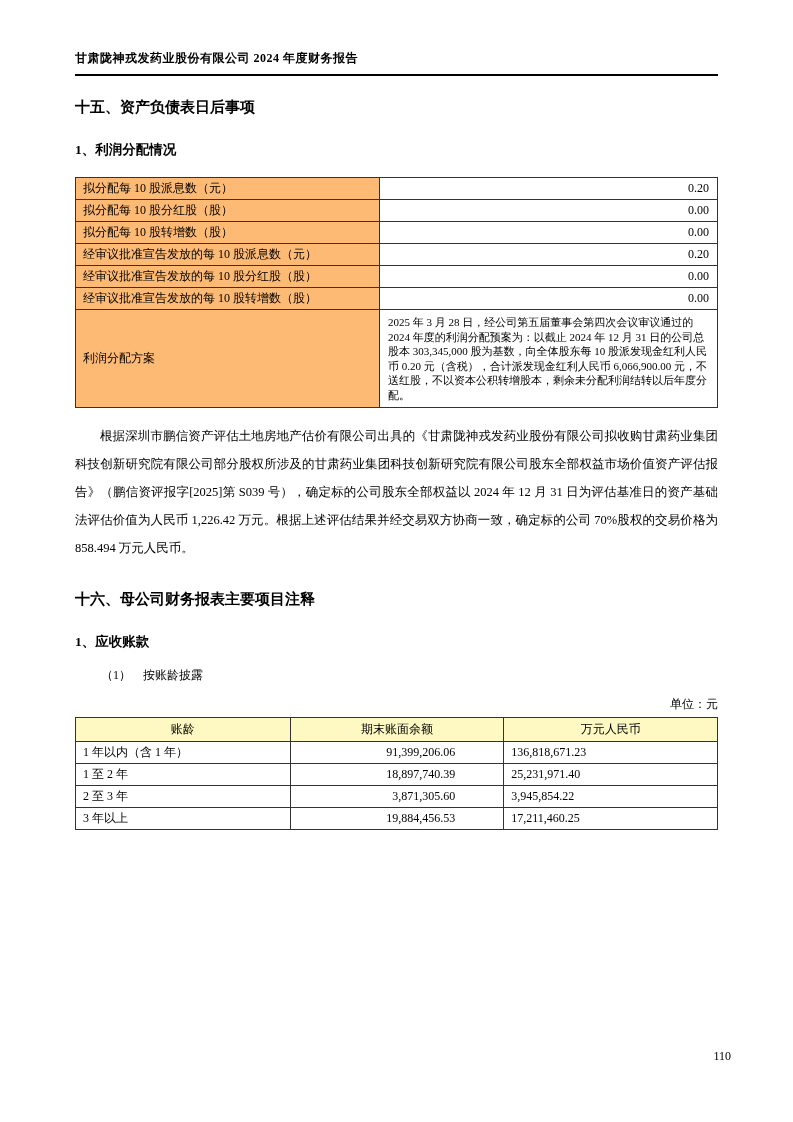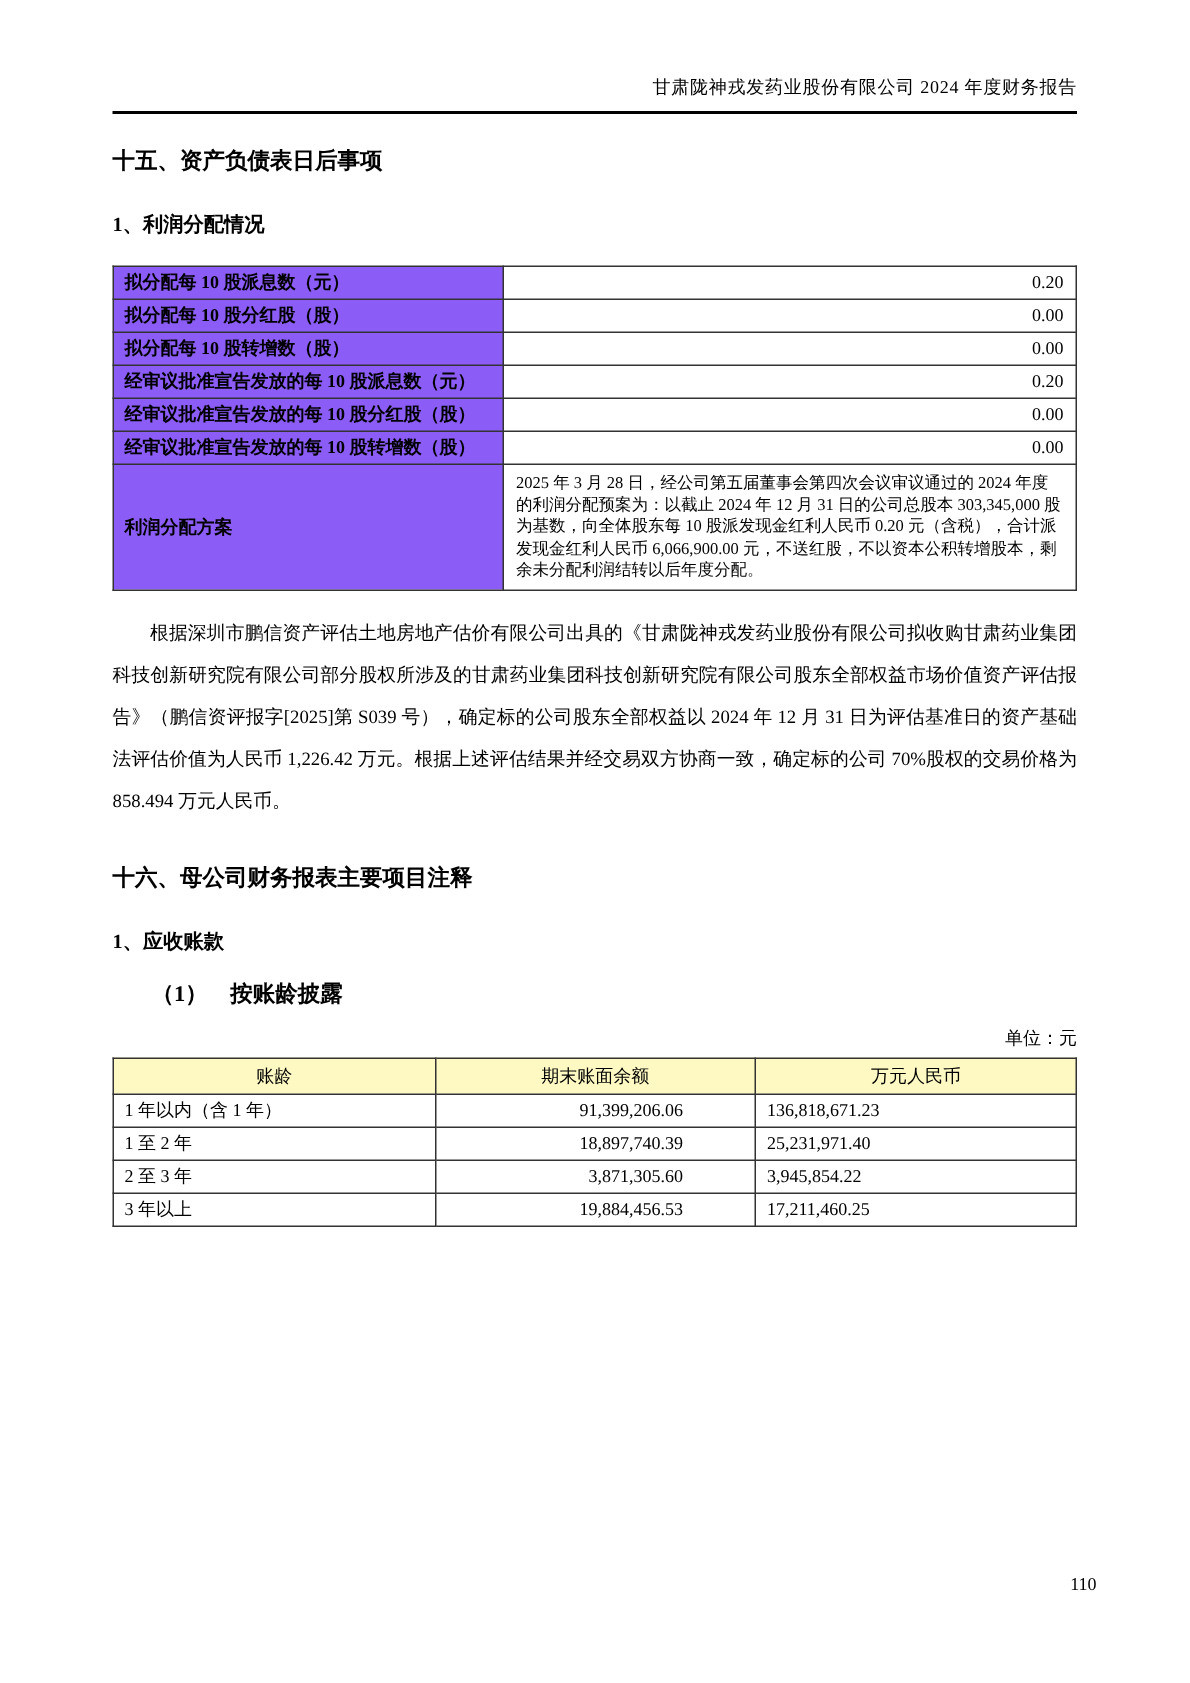--- a/index.html
+++ b/index.html
@@ -9,55 +9,55 @@
     height: 1122px;
     position: relative;
     background: #ffffff;
     overflow: hidden;
     color: #000;
     font-family: "Liberation Serif", "DejaVu Serif", serif;
   }
   .content { padding: 50px 75px 0 75px; }
 
   .doc-header {
-    text-align: right;
-    font-size: 12px;
-    font-weight: 400;
+    text-align: left;
+    font-size: 12px;
+    font-weight: 700;
     letter-spacing: 0.5px;
     padding-bottom: 7px;
     border-bottom: 2px solid #000;
   }
 
   .sec-heading {
     font-size: 15px;
     font-weight: 700;
     margin-top: 22px;
   }
   .sub-heading {
     font-size: 13.5px;
     font-weight: 700;
     margin-top: 24px;
   }
   .sub-sub-heading {
-    font-size: 15px;
-    font-weight: 700;
+    font-size: 12px;
+    font-weight: 400;
     margin-top: 16px;
     padding-left: 26px;
   }
 
   table { border-collapse: collapse; width: 100%; }
 
   .kv-table { margin-top: 18px; font-size: 12px; }
   .kv-table td {
     border: 1px solid #333;
     padding: 2px 7px;
     height: 21px;
     vertical-align: middle;
   }
-  .kv-table .lbl { background: #8b5cf6; width: 260px; font-weight: bold; }
+  .kv-table .lbl { background: #fdba74; width: 304px; }
   .kv-table .val { text-align: right; padding-right: 8px; }
   .kv-table .plan {
     font-size: 11px;
     line-height: 14.5px;
     padding: 5px 8px;
     text-align: left;
   }
 
   .body-para {
     font-size: 12.5px;

